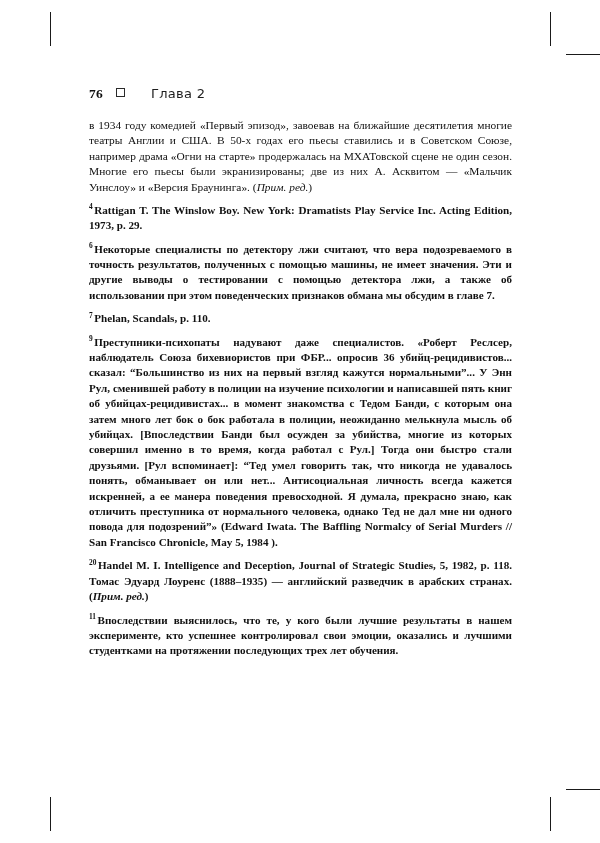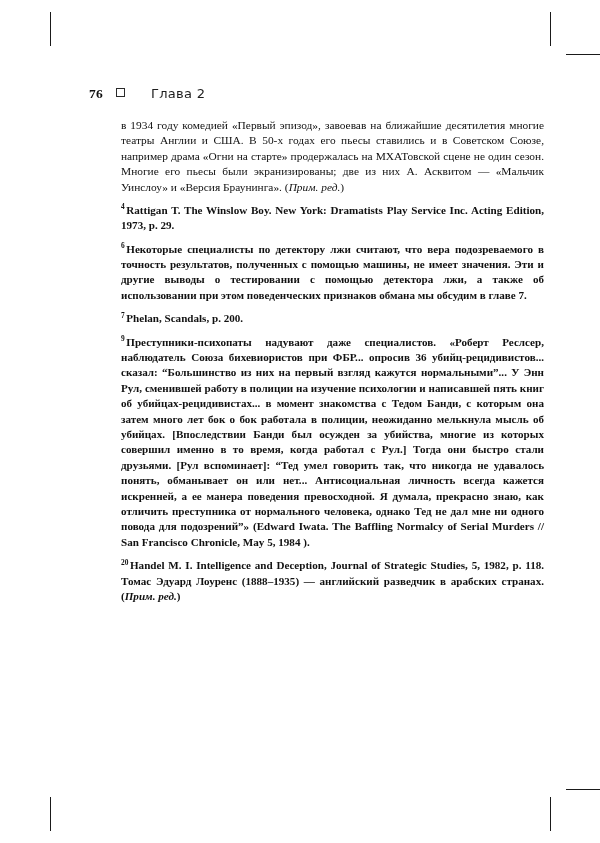--- a/index.html
+++ b/index.html
@@ -74,21 +74,20 @@
     color: #1d1d1d;
     margin-left: 26px;
   }
 
   
   .body-block {
     position: absolute;
     left: 0;
     top: 118px;
     width: 423px;
-    margin-left: 32px;
   }
 
   p.para {
     margin: 0;
     text-align: justify;
     text-justify: inter-word;
     font-size: 11.4px;
     line-height: 15.45px;
     text-indent: 0;
     hyphens: none;
@@ -140,22 +139,23 @@
 
   <div class="body-block">
 
     <p class="para lead"><span>в 1934 году комедией «Первый эпизод», завоевав на ближайшие десятилетия многие театры Англии и США. В 50-х годах его пьесы ставились и в Советском Союзе, например драма «Огни на старте» продержалась на МХАТовской сцене не один сезон. Многие его пьесы были экранизированы; две из них А. Асквитом — «Мальчик Уинслоу» и «Версия Браунинга». (</span><i>Прим. ред.</i><span>)</span></p>
 
     <p class="para note"><sup class="fn">4</sup><span>Rattigan T. The Winslow Boy. New York: Dramatists Play Service Inc. Acting Edition, 1973, p. 29.</span></p>
 
 
     <p class="para note"><sup class="fn">6</sup><span>Некоторые специалисты по детектору лжи считают, что вера подозреваемого в точность результатов, полученных с помощью машины, не имеет значения. Эти и другие выводы о тестировании с помощью детектора лжи, а также об использовании при этом поведенческих признаков обмана мы обсудим в главе 7.</span></p>
 
-    <p class="para note"><sup class="fn">7</sup><span>Phelan, Scandals, p. 200.</span></p>
+    <p class="para note"><sup class="fn">7</sup><span>Phelan, Scandals, p. 110.</span></p>
 
 
     <p class="para note"><sup class="fn">9</sup><span>Преступники-психопаты надувают даже специалистов. «Роберт Реслсер, наблюдатель Союза бихевиористов при ФБР... опросив 36 убийц-рецидивистов... сказал: “Большинство из них на первый взгляд кажутся нормальными”... У Энн Рул, сменившей работу в полиции на изучение психологии и написавшей пять книг об убийцах-рецидивистах... в момент знакомства с Тедом Банди, с которым она затем много лет бок о бок работала в полиции, неожиданно мелькнула мысль об убийцах. [Впоследствии Банди был осужден за убийства, многие из которых совершил именно в то время, когда работал с Рул.] Тогда они быстро стали друзьями. [Рул вспоминает]: “Тед умел говорить так, что никогда не удавалось понять, обманывает он или нет... Антисоциальная личность всегда кажется искренней, а ее манера поведения превосходной. Я думала, прекрасно знаю, как отличить преступника от нормального человека, однако Тед не дал мне ни одного повода для подозрений”» (Edward Iwata. The Baffling Normalcy of Serial Murders // San Francisco Chronicle, May 5, 1984 ).</span></p>
 
     <p class="para note"><sup class="fn">20</sup><span>Handel M. I. Intelligence and Deception, Journal of Strategic Studies, 5, 1982, p. 118. Томас Эдуард Лоуренс (1888–1935) — английский разведчик в арабских странах. (</span><i>Прим. ред.</i><span>)</span></p>
 
+    <p class="para note"><sup class="fn">11</sup><span>Впоследствии выяснилось, что те, у кого были лучшие результаты в нашем эксперименте, кто успешнее контролировал свои эмоции, оказались и лучшими студентками на протяжении последующих трех лет обучения.</span></p>
 
   </div>
 </div>
 
 </body></html>

